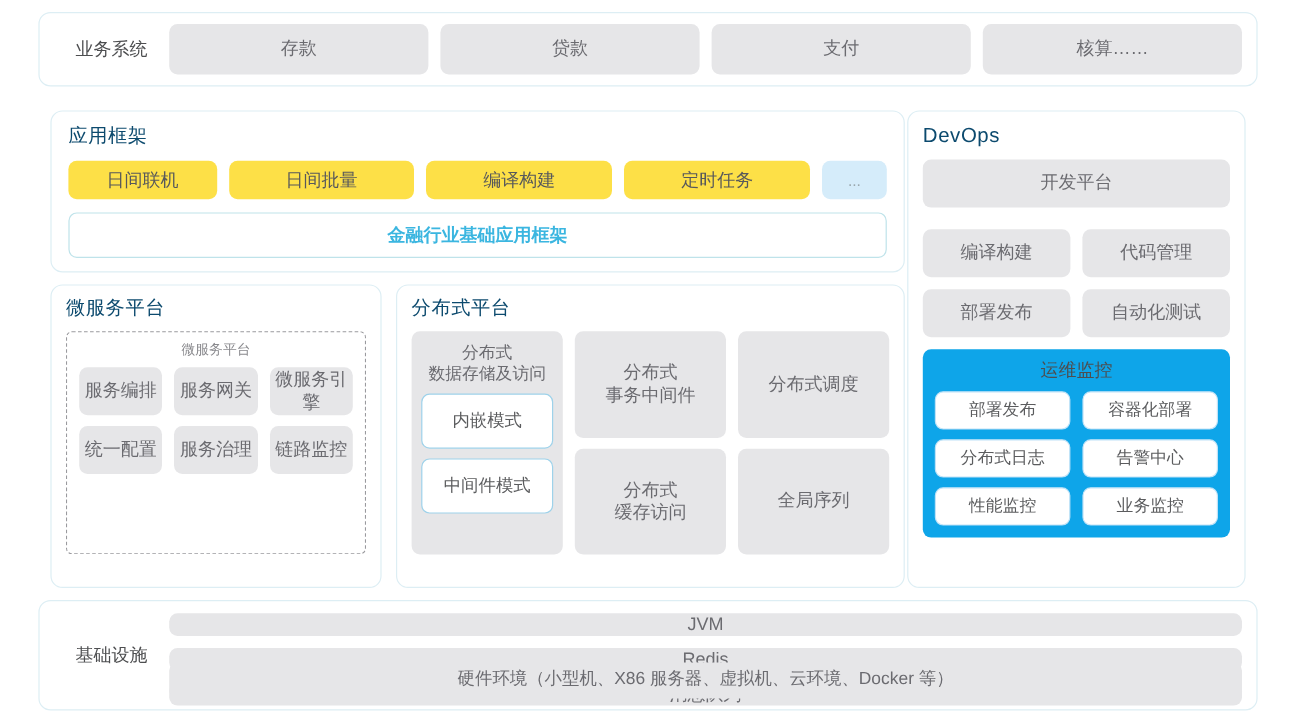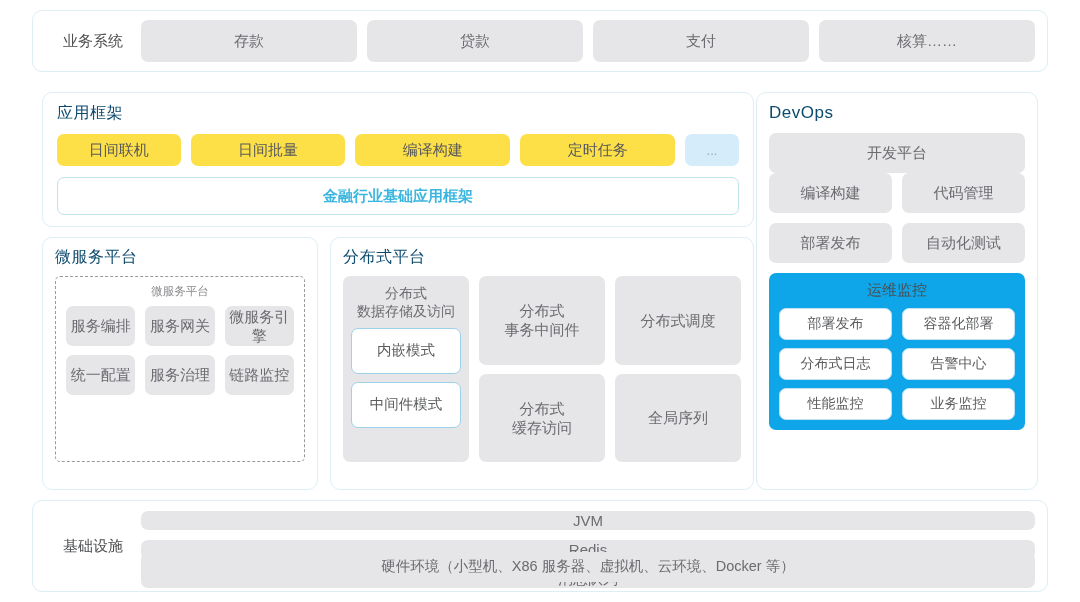--- a/index.html
+++ b/index.html
@@ -189,21 +189,21 @@
   .dist-stack .tile-white-blue { height: 46px; }
   .dist-stack .tile-white-blue + .tile-white-blue { margin-top: 8px; }
 
   
   .devops {
     position: absolute; left: 0; top: 0;
     width: 282px; height: 398px;
     padding: 10px 12px 12px;
   }
   .devops .section-title { margin-bottom: 10px; font-size: 17px; }
-  .devops-full { height: 40px; margin-bottom: 0; }
+  .devops-full { height: 40px; margin-bottom: 18px; }
   .devops-grid2 {
     display: grid;
     grid-template-columns: 1fr 1fr;
     gap: 10px;
     margin-bottom: 10px;
   }
   .devops-grid2 > div { height: 40px; }
 
   .ops-panel {
     background: #0ea5e9;

